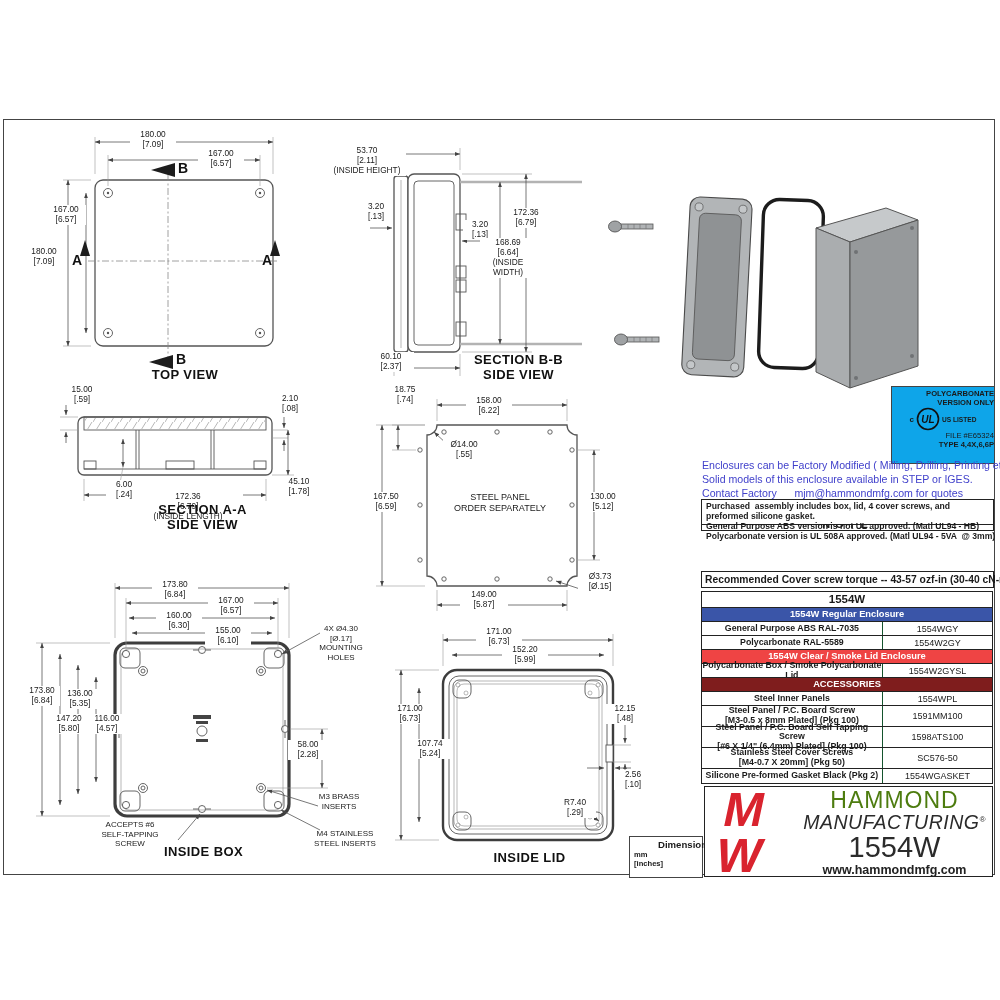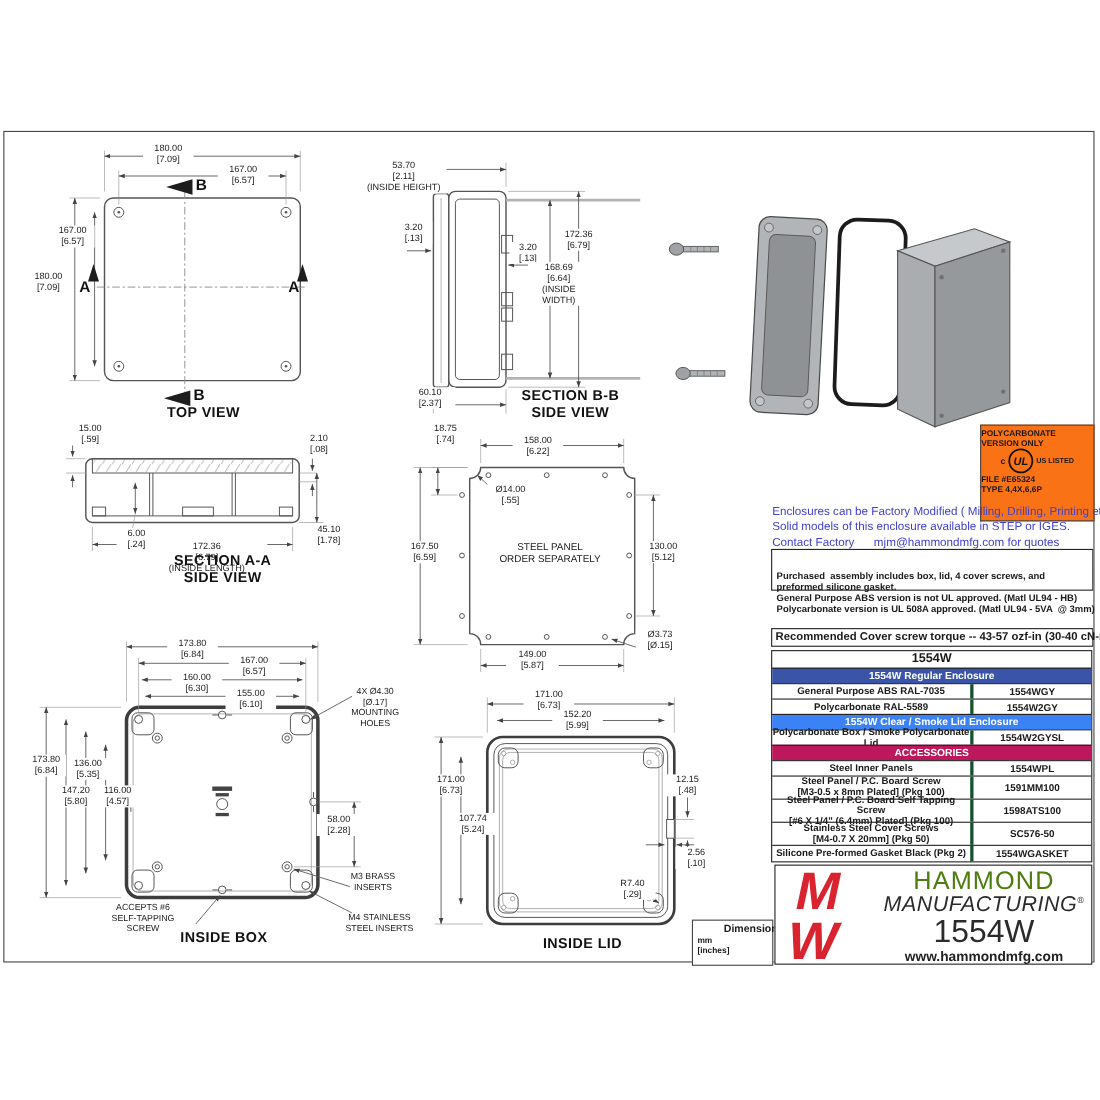--- a/index.html
+++ b/index.html
@@ -23,49 +23,49 @@
   .frame{position:absolute;left:3px;top:119px;width:992px;height:756px;
        border:1.5px solid #444;box-sizing:border-box;}
   
   .info{position:absolute;left:702px;top:459px;width:292px;z-index:7;}
   .info-line{font-size:10.6px;line-height:1.32;white-space:pre;}
   .info-small{font-size:6.8px;line-height:1.25;white-space:pre;}
   .notebox{position:absolute;left:701px;width:293px;border:1.6px solid #222;
        box-sizing:border-box;background:#fff;z-index:7;}
   .note-header{top:516px;height:15px;text-align:center;font-weight:bold;
        font-size:11px;letter-spacing:5px;line-height:14px;}
-  .note-body{top:499px;height:26px;padding:18px 4px;}
+  .note-body{top:499px;height:26px;padding:1px 4px;}
   .note-line{font-size:8.6px;font-weight:600;line-height:1.18;white-space:pre;}
   .note-torque{top:571px;height:17px;font-weight:bold;font-size:10.3px;
        line-height:15px;padding-left:3px;white-space:pre;}
   
   .ptable{position:absolute;left:701px;top:591px;width:292px;border:1.6px solid #222;
        box-sizing:border-box;background:#fff;z-index:7;display:flex;flex-direction:column;}
   .pt-title{height:15px;text-align:center;font-weight:bold;font-size:11.5px;line-height:15px;}
   .pt-bar{height:13px;text-align:center;font-weight:bold;font-size:9.3px;line-height:13px;
        color:#fff;border-top:1px solid #222;}
   .pt-row{display:flex;border-top:1px solid #222;align-items:center;}
   .pt-row.h1{height:13px;}
   .pt-row.h2{height:20px;}
   .pt-row.h3{height:14px;}
   .pt-desc{flex:0 0 62%;text-align:center;font-weight:bold;font-size:8.8px;
        line-height:1.1;white-space:pre-line;}
-  .pt-part{flex:1;text-align:center;font-weight:bold;font-size:9px;
-       border-left:3px solid #14532d;align-self:stretch;display:flex;
+  .pt-part{flex:1;text-align:center;font-weight:normal;font-size:9px;
+       border-left:1px solid #14532d;align-self:stretch;display:flex;
        align-items:center;justify-content:center;}
   
-  .ulbox{position:absolute;left:891px;top:386px;width:104px;height:88px;
-       border:1.2px solid #444;box-sizing:border-box;background:#f97316;
-       text-align:left;z-index:7;}
+  .ulbox{position:absolute;left:891px;top:386px;width:104px;height:78px;
+       border:1.2px solid #444;box-sizing:border-box;background:#0ea5e9;
+       text-align:right;z-index:7;}
   .ul-l1{font-size:7.6px;font-weight:600;margin-top:2px;}
   .ul-l2{font-size:7.6px;font-weight:600;}
   .ul-row{display:flex;align-items:center;justify-content:center;gap:2px;height:24px;}
   .ul-c{font-size:8px;font-weight:bold;}
   .ul-listed{font-size:6.6px;font-weight:bold;}
-  .ul-file{font-size:7.6px;font-weight:700;}
+  .ul-file{font-size:7.6px;font-weight:400;}
   .ul-type{font-size:7.6px;font-weight:600;}
   
   .dimsbox{position:absolute;left:629px;top:836px;width:74px;height:42px;
        border:1.2px solid #444;box-sizing:border-box;background:#fff;
        padding:2px 4px;z-index:7;}
   .dims-label{font-weight:bold;font-size:9.6px;margin-left:24px;}
   .dims-unit{font-size:7.6px;line-height:1.25;font-weight:bold;}
   
   .logobox{position:absolute;left:704px;top:786px;width:289px;height:91px;
        border:1.6px solid #222;box-sizing:border-box;background:#fff;z-index:7;}
@@ -499,26 +499,26 @@
   <div class="pt-title">1554W</div>
   <div class="pt-bar" style="background:#3a55a8">1554W Regular Enclosure</div>
   <div class="pt-row h1">
     <div class="pt-desc">General Purpose ABS RAL-7035</div>
     <div class="pt-part">1554WGY</div>
   </div>
   <div class="pt-row h1">
     <div class="pt-desc">Polycarbonate RAL-5589</div>
     <div class="pt-part">1554W2GY</div>
   </div>
-  <div class="pt-bar" style="background:#3b82f6">1554W Clear / Smoke Lid Enclosure</div>
+  <div class="pt-bar" style="background:#ef4444">1554W Clear / Smoke Lid Enclosure</div>
   <div class="pt-row h1">
     <div class="pt-desc">Polycarbonate Box / Smoke Polycarbonate Lid</div>
     <div class="pt-part">1554W2GYSL</div>
   </div>
-  <div class="pt-bar" style="background:#be185d">ACCESSORIES</div>
+  <div class="pt-bar" style="background:#7f1d1d">ACCESSORIES</div>
   <div class="pt-row h1">
     <div class="pt-desc">Steel Inner Panels</div>
     <div class="pt-part">1554WPL</div>
   </div>
   <div class="pt-row h2">
     <div class="pt-desc">Steel Panel / P.C. Board Screw
 [M3-0.5 x 8mm Plated]  (Pkg 100)</div>
     <div class="pt-part">1591MM100</div>
   </div>
   <div class="pt-row h2">

